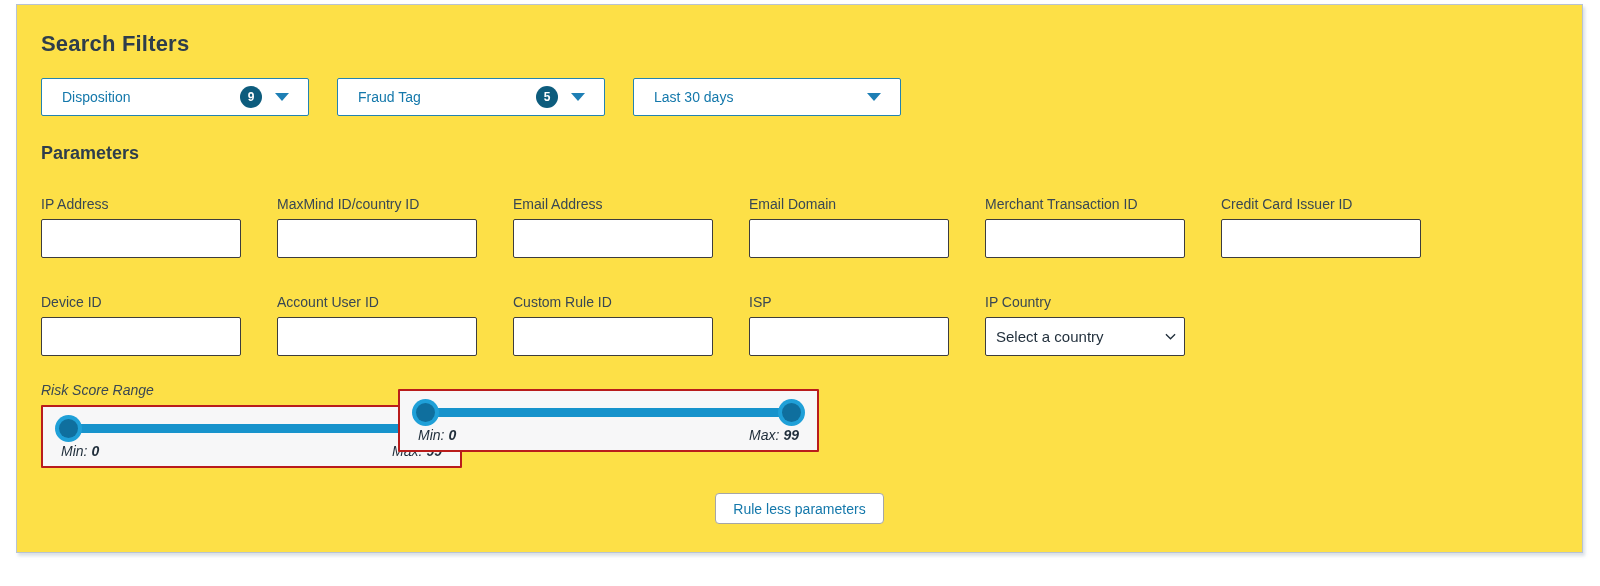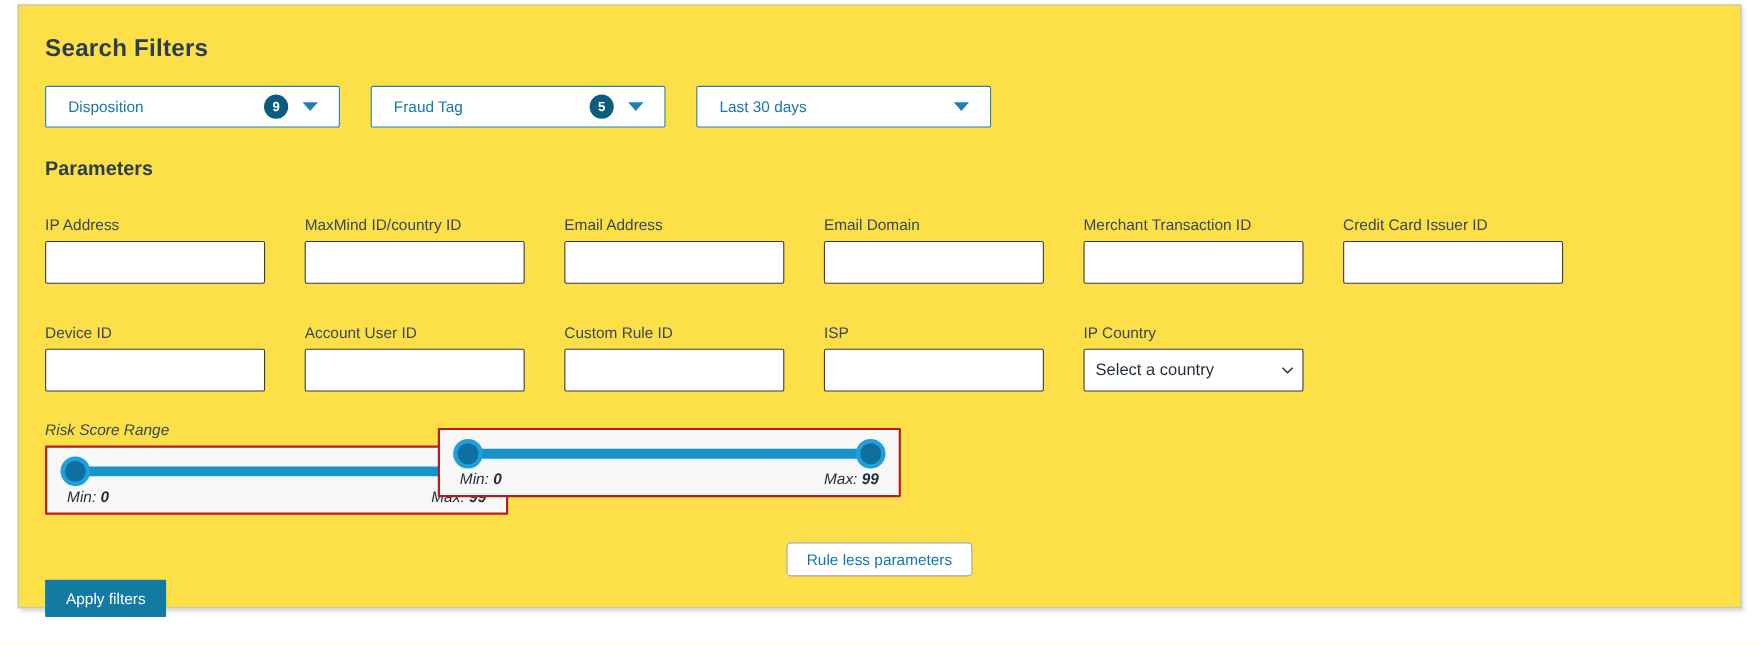--- a/index.html
+++ b/index.html
@@ -308,15 +308,14 @@
           <span><span>Max:</span><b>99</b></span>
         </div>
       </div>
     </div>
   </div>
 
   <div class="show-less-wrap">
     <button class="show-less-btn">Rule less parameters</button>
   </div>
 
-  <button class="apply-btn">Apply filters</button>
 
 </div>
 
 </body></html>

